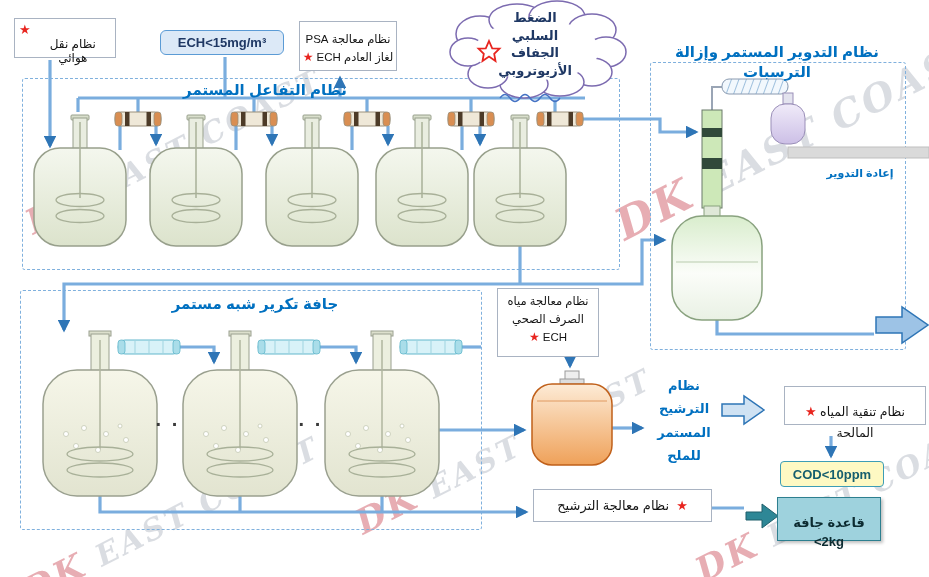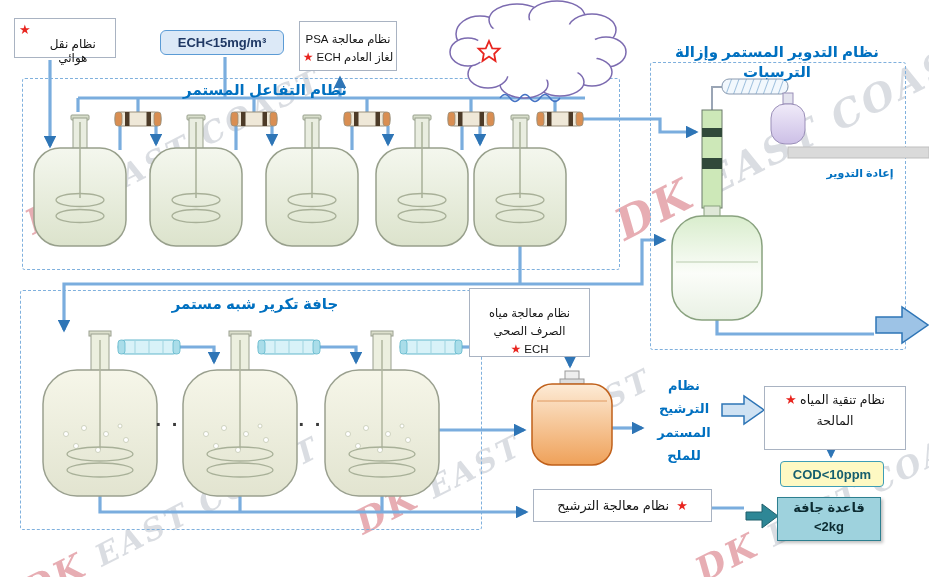--- a/index.html
+++ b/index.html
@@ -18,21 +18,21 @@
   
   .lbl{position:absolute;z-index:3;box-sizing:border-box;}
   .title{color:#0070c0;font-weight:bold;text-align:center;font-size:15px;line-height:1.3;}
   .whitebox{background:#fff;border:1px solid #a9b3c2;color:#141414;text-align:center;}
   .star{color:#e8251f;font-size:13px;line-height:1;}
   .ech-box{background:#dce9f7;border:1.5px solid #5b9bd5;border-radius:6px;color:#1f3864;
            font-weight:bold;font-size:13px;display:flex;align-items:center;justify-content:center;}
   .cod-box{background:#fef9c3;border:1.5px solid #3d9db5;border-radius:4px;color:#155e6e;
            font-weight:bold;font-size:13px;display:flex;align-items:center;justify-content:center;}
   .drybase{background:#9ed2dd;border:1.5px solid #2d7f8f;color:#0c2b31;font-weight:bold;font-size:13px;
-           text-align:center;line-height:1.45;box-shadow:2px 2px 3px rgba(0,0,0,.25);padding-top:1px;}
+           text-align:center;line-height:1.45;box-shadow:2px 2px 3px rgba(0,0,0,.25);padding-top:16px;}
   .cloudtxt{color:#1f3864;font-weight:bold;font-size:13px;text-align:center;line-height:1.35;}
   .dots{font-size:20px;font-weight:bold;color:#3a3a3a;letter-spacing:2px;}
 </style>
 </head>
 <body>
 
 <div class="stage">
 
   <div class="wm" style="left:10px;top:130px"><span class="dk">DK</span> <span>EAST COAST</span></div>
   <div class="wm wm-lg" style="left:596px;top:110px"><span class="dk">DK</span> <span>EAST COAST</span></div>
@@ -227,49 +227,55 @@
 
   <div class="lbl ech-box" style="left:160px;top:30px;width:124px;height:25px">
     <span>ECH&lt;15mg/m³</span>
   </div>
 
   <div class="lbl whitebox" style="left:299px;top:21px;width:98px;height:50px;font-size:11.5px;line-height:1.6;padding-top:8px">
     <div dir="rtl">نظام معالجة  PSA</div>
     <div dir="rtl"><span>لغاز العادم ECH</span> <span class="star" style="font-size:12px">★</span></div>
   </div>
 
+  <div class="lbl cloudtxt" style="left:470px;top:9px;width:130px" dir="rtl">
+    <div>الضغط</div>
+    <div>السلبي</div>
+    <div>الجفاف</div>
+    <div>الأزيوتروبي</div>
+  </div>
 
   <div class="lbl title" style="left:140px;top:80px;width:250px" dir="rtl">نظام التفاعل المستمر</div>
 
   <div class="lbl title" style="left:650px;top:42px;width:254px" dir="rtl">
     <div>نظام التدوير المستمر وإزالة</div>
     <div>الترسبات</div>
   </div>
 
   <div class="lbl title" style="left:810px;top:166px;width:100px;font-size:11px" dir="rtl">إعادة التدوير</div>
 
   <div class="lbl title" style="left:150px;top:294px;width:210px" dir="rtl">جافة تكرير شبه مستمر</div>
 
   <div class="lbl dots" style="left:152px;top:413px;width:32px;text-align:center">· ·</div>
   <div class="lbl dots" style="left:295px;top:413px;width:32px;text-align:center">· ·</div>
 
-  <div class="lbl whitebox" style="left:469px;top:288px;width:121px;height:69px;font-size:11.5px;line-height:1.55;padding-top:16px">
+  <div class="lbl whitebox" style="left:497px;top:288px;width:102px;height:69px;font-size:11.5px;line-height:1.55;padding-top:4px">
     <div dir="rtl">نظام معالجة مياه</div>
     <div dir="rtl">الصرف الصحي</div>
     <div><span class="star" style="font-size:12px">★</span> <span>ECH</span></div>
   </div>
 
   <div class="lbl title" style="left:652px;top:374px;width:64px;font-size:13px;line-height:1.8" dir="rtl">
     <div>نظام</div>
     <div>الترشيح</div>
     <div>المستمر</div>
     <div>للملح</div>
   </div>
 
-  <div class="lbl whitebox" style="left:764px;top:386px;width:142px;height:64px;font-size:12.5px;line-height:1.7;padding-top:3px">
+  <div class="lbl whitebox" style="left:784px;top:386px;width:142px;height:39px;font-size:12.5px;line-height:1.7;padding-top:15px">
     <div dir="rtl"><span>نظام تنقية المياه</span> <span class="star">★</span></div>
     <div dir="rtl">المالحة</div>
   </div>
 
   <div class="lbl cod-box" style="left:780px;top:461px;width:104px;height:26px">
     <span>COD&lt;10ppm</span>
   </div>
 
   <div class="lbl whitebox" style="left:533px;top:489px;width:179px;height:33px;display:flex;align-items:center;justify-content:center;gap:7px;font-size:13px" dir="rtl">
     <span class="star">★</span>

